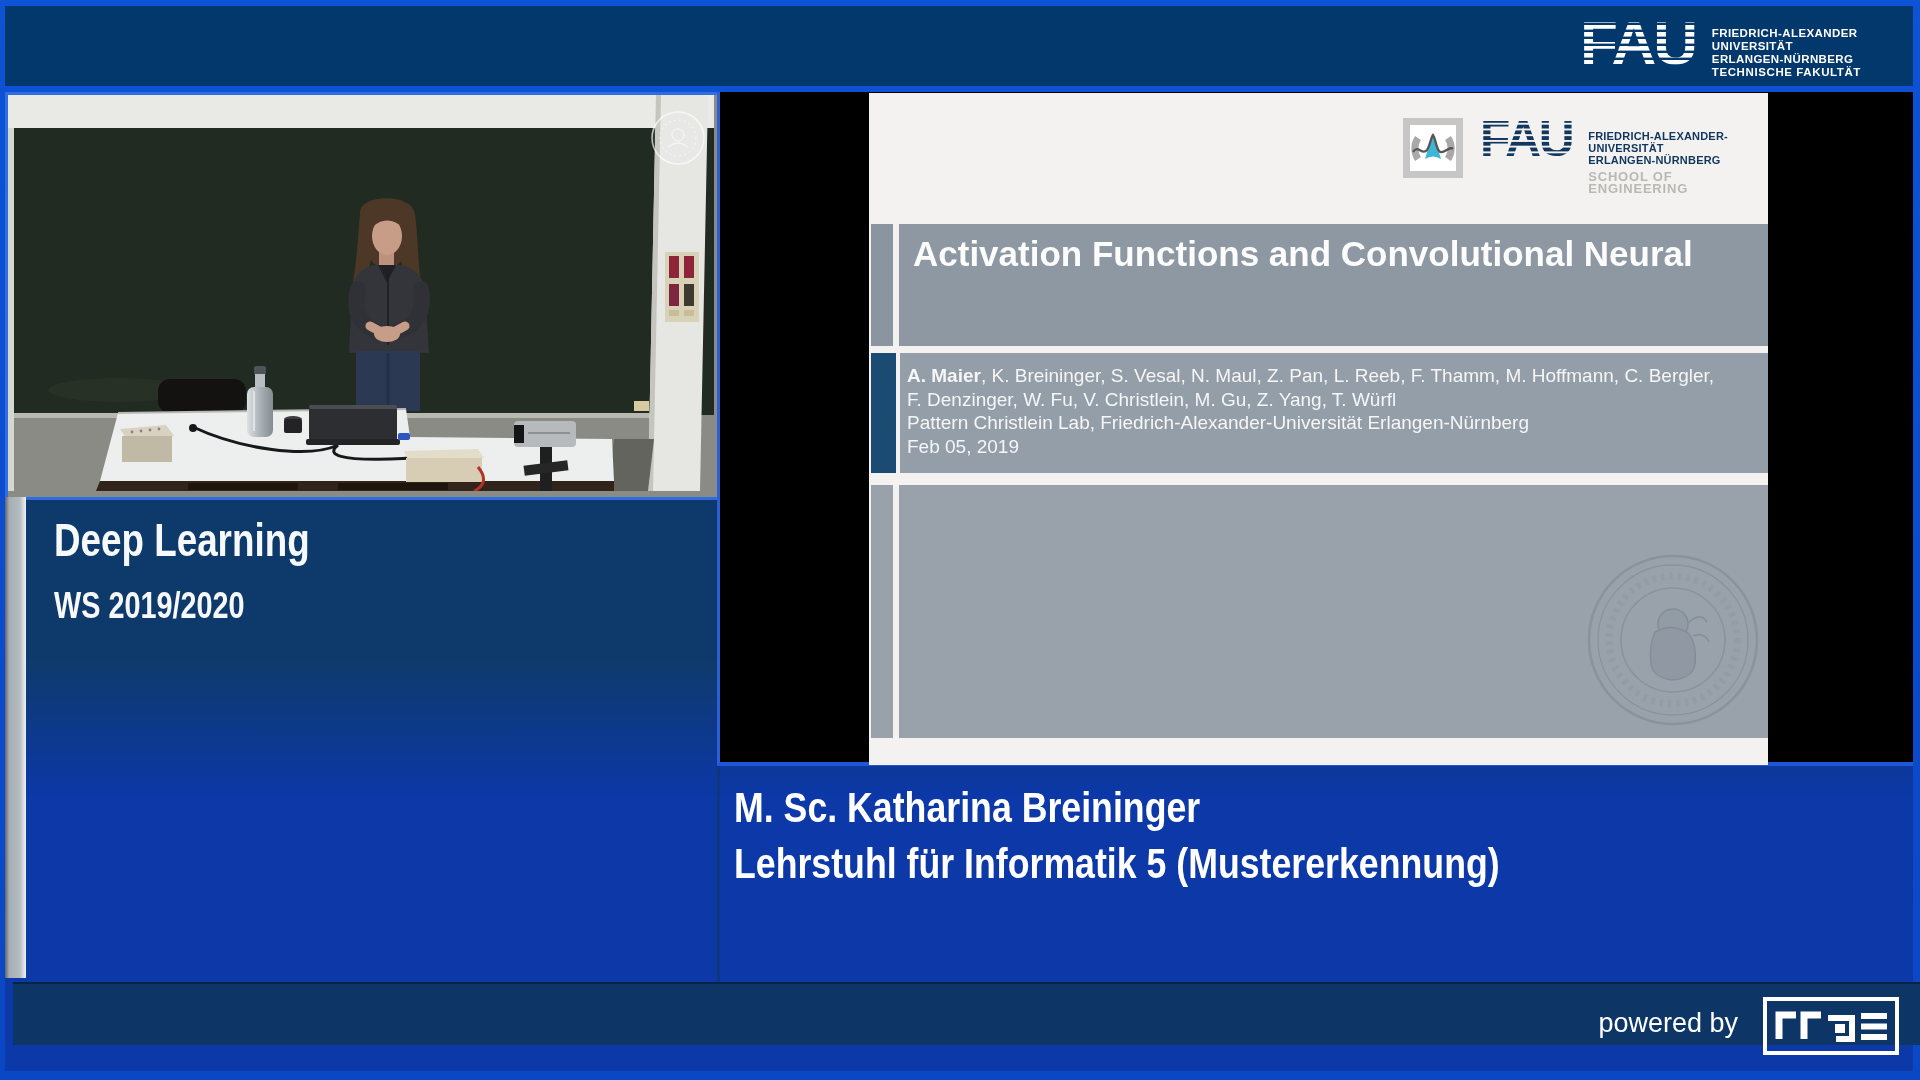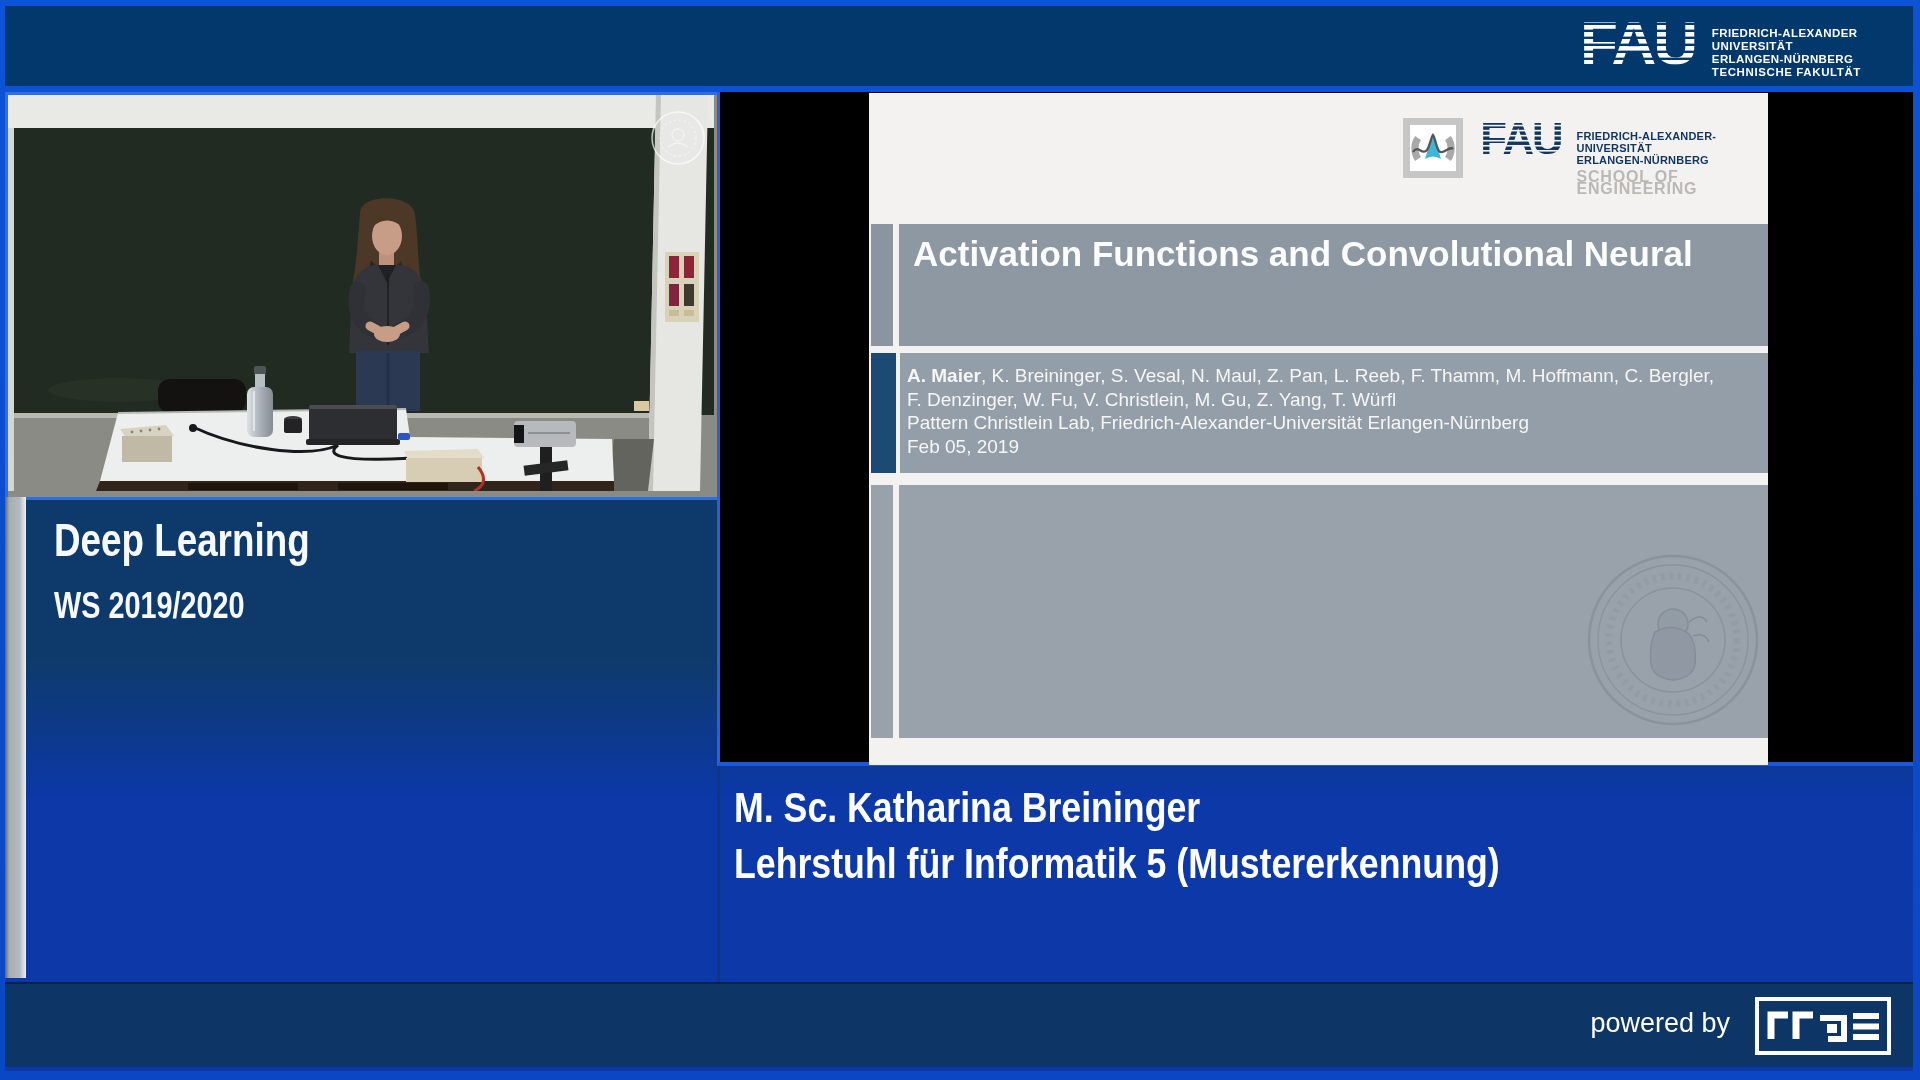--- a/index.html
+++ b/index.html
@@ -24,36 +24,36 @@
   .course{left:49px;top:421px;color:#f6f8fa;}
   .course .t1{font-size:46px;font-weight:bold;transform:scaleX(.8);transform-origin:left top;white-space:nowrap;}
   .course .t2{margin-top:18px;font-size:36px;font-weight:bold;transform:scaleX(.8);transform-origin:left top;white-space:nowrap;}
   
   .blackpanel{left:712px;top:0;width:1193px;height:670px;background:#000;
               border-left:3px solid #2a5fd8;border-bottom:4px solid #1e57d8;}
   .slide{left:149px;top:1px;width:899px;height:672px;background:#f3f2f0;overflow:hidden;}
   .prlab{left:534px;top:25px;width:60px;height:60px;background:#fff;border:7px solid #c6c6c6;box-sizing:border-box;}
   .sl-fau{left:613px;top:25px;display:flex;gap:8px;}
   .sl-fau-text{color:#10355f;font-weight:bold;font-size:11px;line-height:12px;letter-spacing:.2px;padding-top:12px;}
-  .sl-fau-school{margin-top:5px;color:#b9b9b4;font-size:16px;letter-spacing:.8px;}
+  .sl-fau-school{margin-top:5px;color:#b9b9b4;font-size:13px;letter-spacing:.8px;}
   .seg{background:#8a95a0;}
   .band-title{left:30px;top:131px;width:1043px;height:122px;background:#8d98a3;color:#fcfcfc;
               font-size:35px;font-weight:bold;line-height:46px;padding:7px 0 0 14px;box-sizing:border-box;}
   .accent{left:2px;top:260px;width:25px;height:120px;background:#1b4a72;}
   .band-auth{left:31px;top:260px;width:868px;height:120px;background:#939ea8;color:#f6f6f6;
              font-size:19px;line-height:23.5px;padding:11px 0 0 7px;box-sizing:border-box;}
   .band-auth .b{font-weight:bold;}
   .band-big{left:30px;top:392px;width:869px;height:253px;background:#99a2ab;overflow:hidden;}
   
   .cred{color:#fff;font-weight:bold;white-space:nowrap;transform:scaleX(.85);transform-origin:left top;}
   .cred1{left:729px;top:692px;font-size:42px;}
   .cred2{left:729px;top:748px;font-size:42px;}
   .lowdiv{left:712px;top:674px;width:3px;height:216px;background:#0e377e;}
   
-  .bottombar{left:0;top:890px;width:1908px;height:85px;background:#0d3566;border-top:2px solid #06234a;box-sizing:border-box;}
+  .bottombar{left:8px;top:890px;width:1908px;height:63px;background:#0d3566;border-top:2px solid #06234a;box-sizing:border-box;}
   .powered{right:183px;top:24px;color:#fff;font-size:27px;}
   .rrze{right:22px;top:13px;}
 </style>
 </head>
 <body>
 
 <div class="stage">
 
   <div class="abs topbar">
     <div class="abs hdr-fau">

